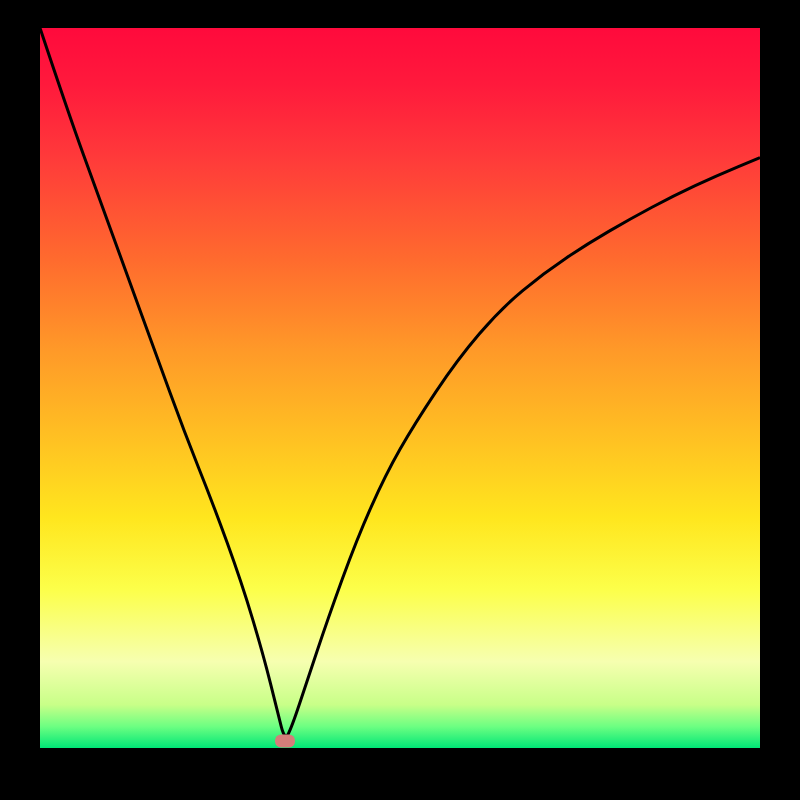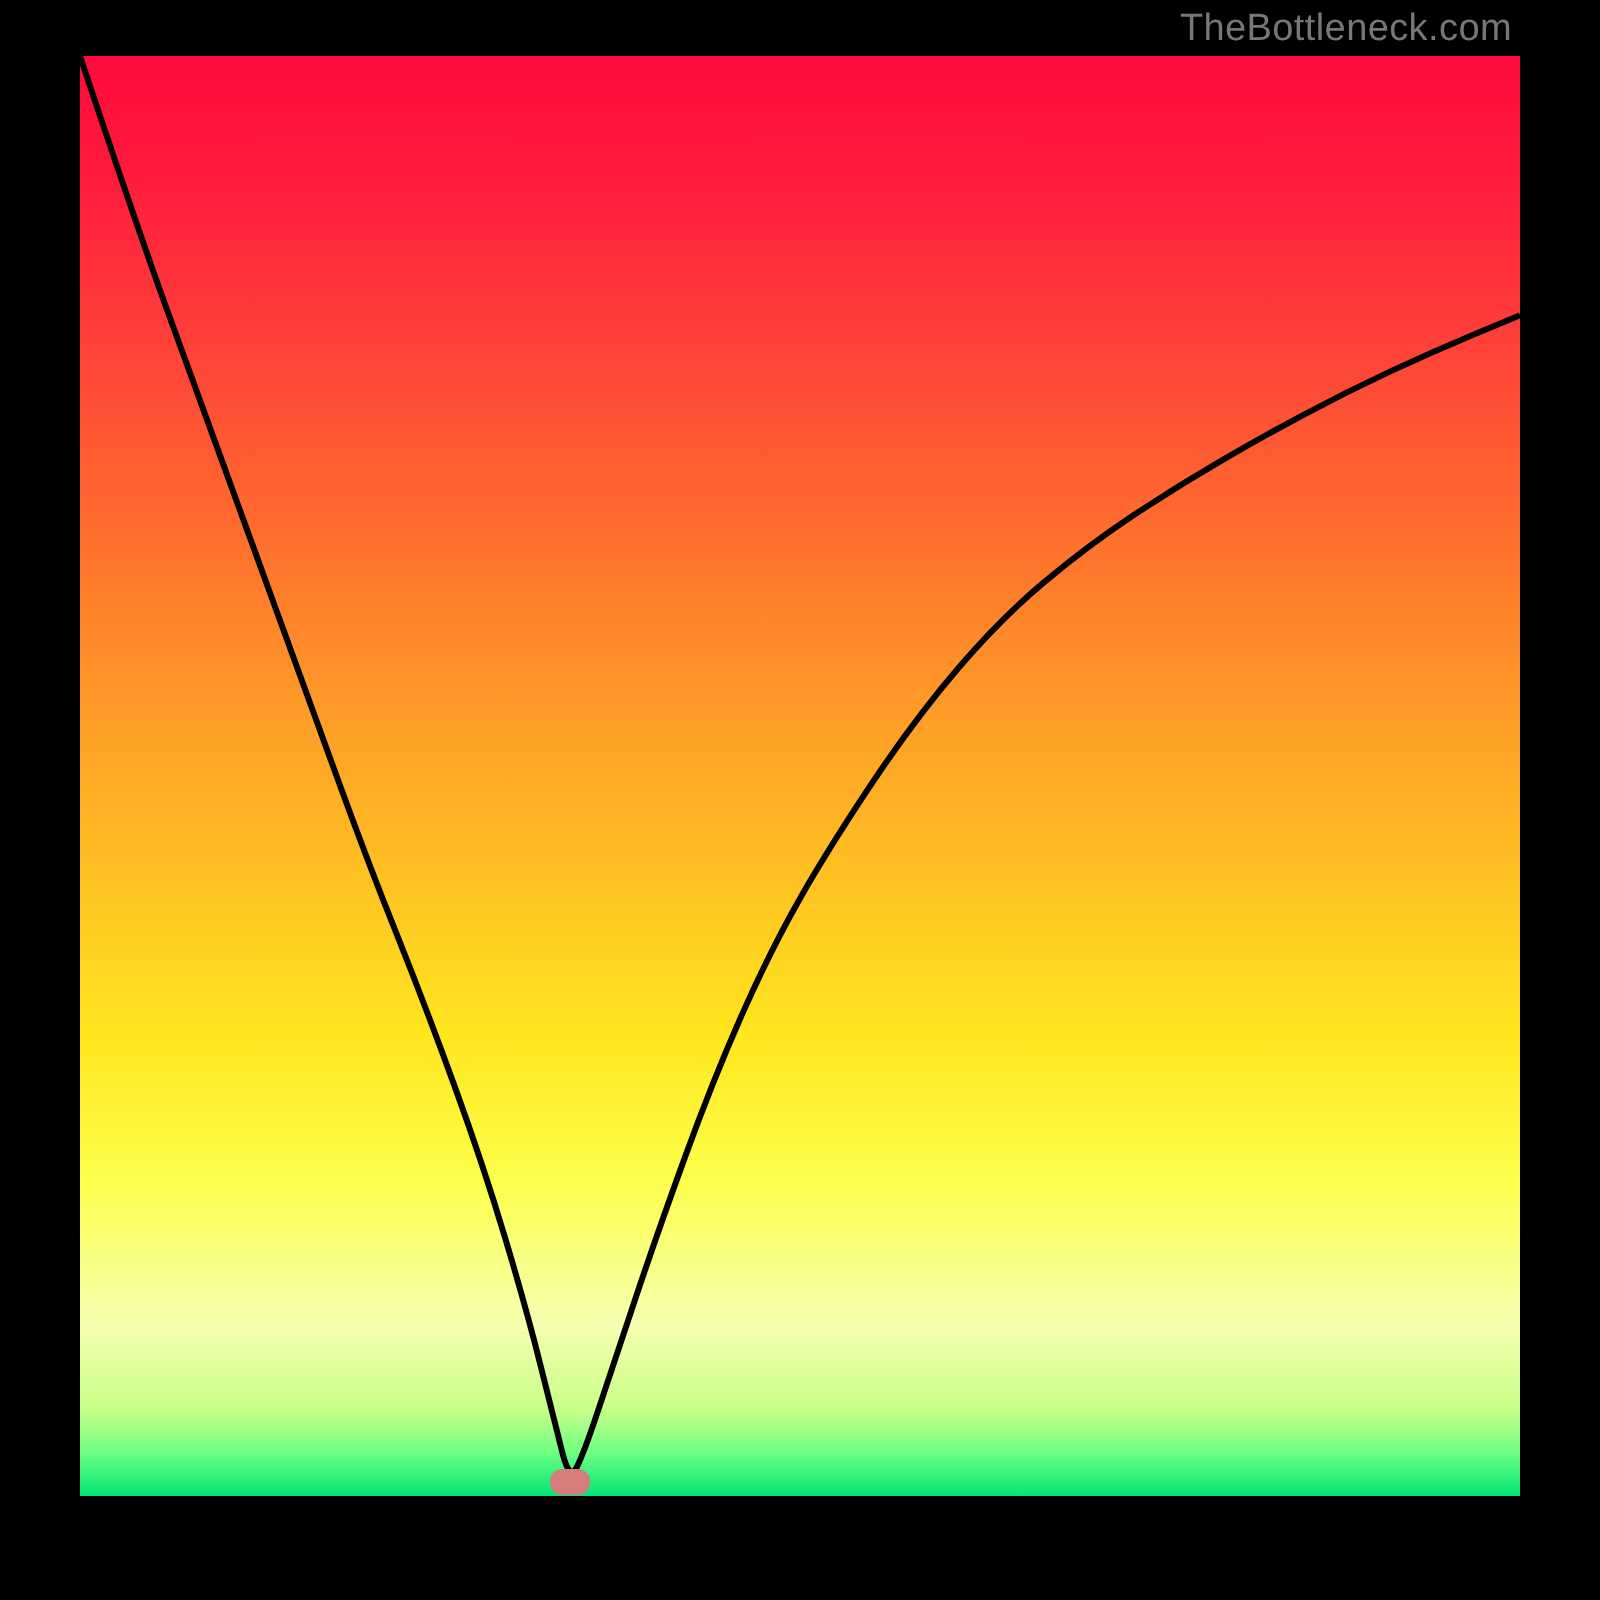--- a/index.html
+++ b/index.html
@@ -66,21 +66,20 @@
     transform: translate(-50%, -50%);
   }
 </style>
 </head>
 <body>
 
 <div class="stage">
 
   <div class="plot"></div>
 
-  <div class="watermark">TheBottleneck.com</div>
 
   <svg class="curve" viewBox="0 0 720 720" preserveAspectRatio="none">
     <path fill="none" stroke="#000000" stroke-width="3" d="M 0 0 Q 28.8 86.39999999999998 43.2 126 Q 57.6 165.60000000000002 72 205.2 Q 86.39999999999999 244.79999999999995 100.8 284.4 Q 115.2 323.99999999999994 129.6 363.59999999999997 Q 144 403.2 158.39999999999998 439.2 Q 172.79999999999998 475.2 187.2 514.8 Q 201.60000000000002 554.4 212.4 590.4 Q 223.2 626.4 230.4 655.2 Q 237.60000000000002 684 241.20000000000002 698.4 Q 244.8 712.8 248.39999999999998 705.5999999999999 Q 251.99999999999997 698.4 259.2 676.8 Q 266.4 655.2 277.2 622.8 Q 288 590.4 302.4 550.8 Q 316.8 511.20000000000005 331.2 478.8 Q 345.59999999999997 446.4 360 421.2 Q 374.40000000000003 396 396 363.6 Q 417.59999999999997 331.2 439.2 306 Q 460.8 280.8 482.4 262.79999999999995 Q 503.99999999999994 244.79999999999995 525.6 230.4 Q 547.2 216.00000000000006 568.8 203.4 Q 590.4 190.79999999999995 612 179.27999999999997 Q 633.6 167.76 655.2 157.68 Q 676.8 147.60000000000002 698.4 138.60000000000002 T 720 129.60000000000002" id="curve-path"></path>
   </svg>
 
   <div class="marker" id="min-marker" style="left: 284.8px; top: 740.8px; background: rgb(212, 125, 122);"></div>
 
 </div>
 
 </body></html>

